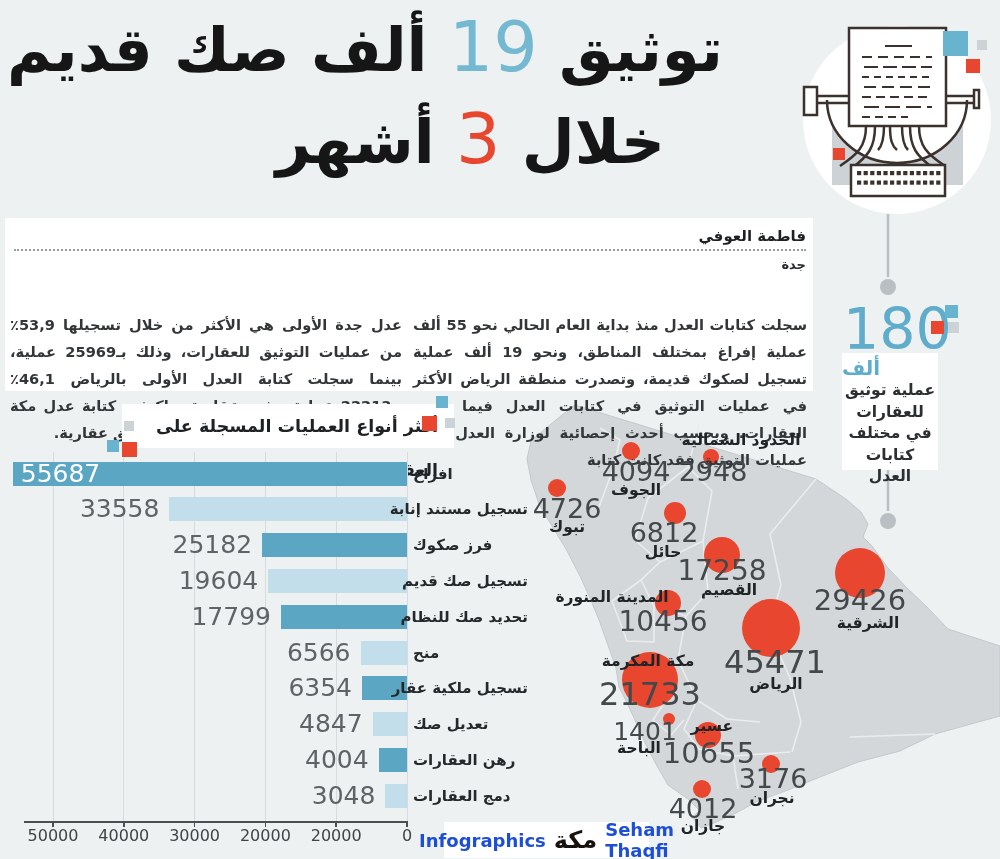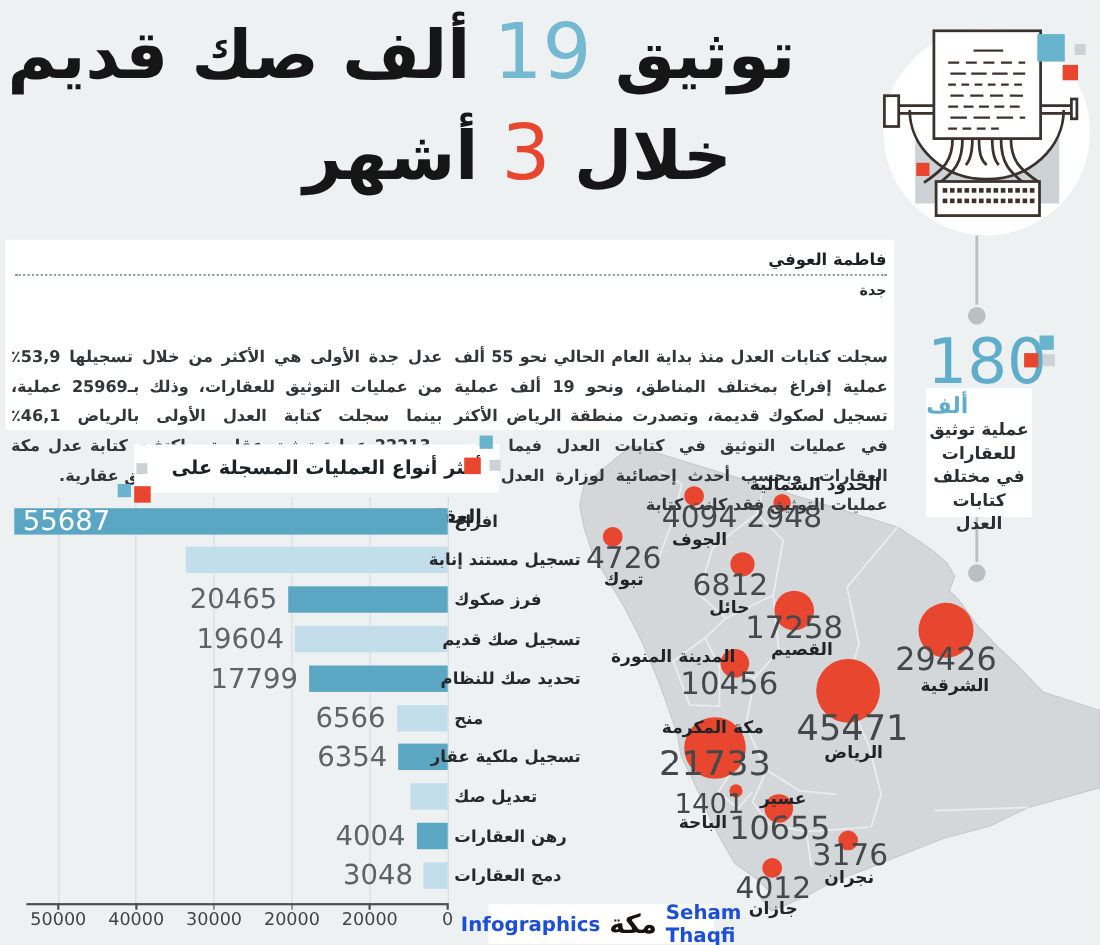--- a/index.html
+++ b/index.html
@@ -197,37 +197,39 @@
     <div class="tick-stub" style="left: 335.45px; top: 821px;"></div>
     <div class="tick-label" style="left: 301.2px; top: 826px;">20000</div>
     <div class="gridline" style="left: 406.5px; top: 452px; height: 369px;"></div>
     <div class="tick-stub" style="left: 406.25px; top: 821px;"></div>
     <div class="tick-label" style="left: 372px; top: 826px;">0</div>
     <div style="position: absolute; left: 24px; top: 821px; width: 383px; height: 1.5px; background: rgb(74, 79, 82);"></div>
     <div class="bar" style="left: 12.736px; top: 461.5px; width: 394.264px; background: rgb(91, 166, 194);"></div>
     <div class="bar-value" style="top: 461.5px; left: 20.736px; color: rgb(255, 255, 255);">55687</div>
     <div class="bar-cat" style="left: 413px; top: 461.5px; width: 115px;">افراغ</div>
     <div class="bar" style="left: 169.409px; top: 497.3px; width: 237.591px; background: rgb(194, 222, 234);"></div>
+    <div class="bar-value" style="top: 497.3px; left: -0.59064px; width: 160px; text-align: right;">33558</div>
     <div class="bar-cat" style="left: 413px; top: 497.3px; width: 115px;">تسجيل مستند إنابة</div>
     <div class="bar" style="left: 262.108px; top: 533.1px; width: 144.892px; background: rgb(91, 166, 194);"></div>
-    <div class="bar-value" style="top: 533.1px; left: 92.1078px; width: 160px; text-align: right;">20465</div>
+    <div class="bar-value" style="top: 533.1px; left: 92.1078px; width: 160px; text-align: right;">25182</div>
     <div class="bar-cat" style="left: 413px; top: 533.1px; width: 115px;">فرز صكوك</div>
     <div class="bar" style="left: 268.204px; top: 568.9px; width: 138.796px; background: rgb(194, 222, 234);"></div>
     <div class="bar-value" style="top: 568.9px; left: 98.2037px; width: 160px; text-align: right;">19604</div>
     <div class="bar-cat" style="left: 413px; top: 568.9px; width: 115px;">تسجيل صك قديم</div>
     <div class="bar" style="left: 280.983px; top: 604.7px; width: 126.017px; background: rgb(91, 166, 194);"></div>
     <div class="bar-value" style="top: 604.7px; left: 110.983px; width: 160px; text-align: right;">17799</div>
     <div class="bar-cat" style="left: 413px; top: 604.7px; width: 115px;">تحديد صك للنظام</div>
     <div class="bar" style="left: 360.513px; top: 640.5px; width: 46.4873px; background: rgb(194, 222, 234);"></div>
     <div class="bar-value" style="top: 640.5px; left: 190.513px; width: 160px; text-align: right;">6566</div>
     <div class="bar-cat" style="left: 413px; top: 640.5px; width: 115px;">منح</div>
     <div class="bar" style="left: 362.014px; top: 676.3px; width: 44.9863px; background: rgb(91, 166, 194);"></div>
     <div class="bar-value" style="top: 676.3px; left: 192.014px; width: 160px; text-align: right;">6354</div>
     <div class="bar-cat" style="left: 413px; top: 676.3px; width: 115px;">تسجيل ملكية عقار</div>
     <div class="bar" style="left: 372.683px; top: 712.1px; width: 34.3168px; background: rgb(194, 222, 234);"></div>
+    <div class="bar-value" style="top: 712.1px; left: 202.683px; width: 160px; text-align: right;">4847</div>
     <div class="bar-cat" style="left: 413px; top: 712.1px; width: 115px;">تعديل صك</div>
     <div class="bar" style="left: 378.652px; top: 747.9px; width: 28.3483px; background: rgb(91, 166, 194);"></div>
     <div class="bar-value" style="top: 747.9px; left: 208.652px; width: 160px; text-align: right;">4004</div>
     <div class="bar-cat" style="left: 413px; top: 747.9px; width: 115px;">رهن العقارات</div>
     <div class="bar" style="left: 385.42px; top: 783.7px; width: 21.5798px; background: rgb(194, 222, 234);"></div>
     <div class="bar-value" style="top: 783.7px; left: 215.42px; width: 160px; text-align: right;">3048</div>
     <div class="bar-cat" style="left: 413px; top: 783.7px; width: 115px;">دمج العقارات</div>
   </div>
 
 <div class="abs" id="map-labels" style="left:0;top:0;width:1000px;height:859px;pointer-events:none;">

